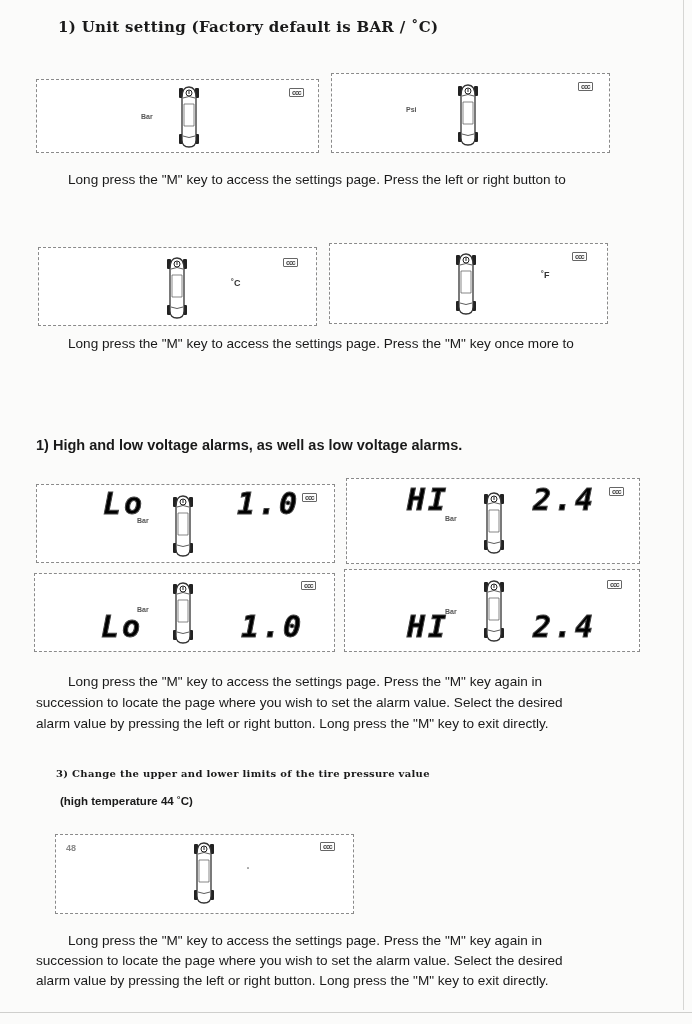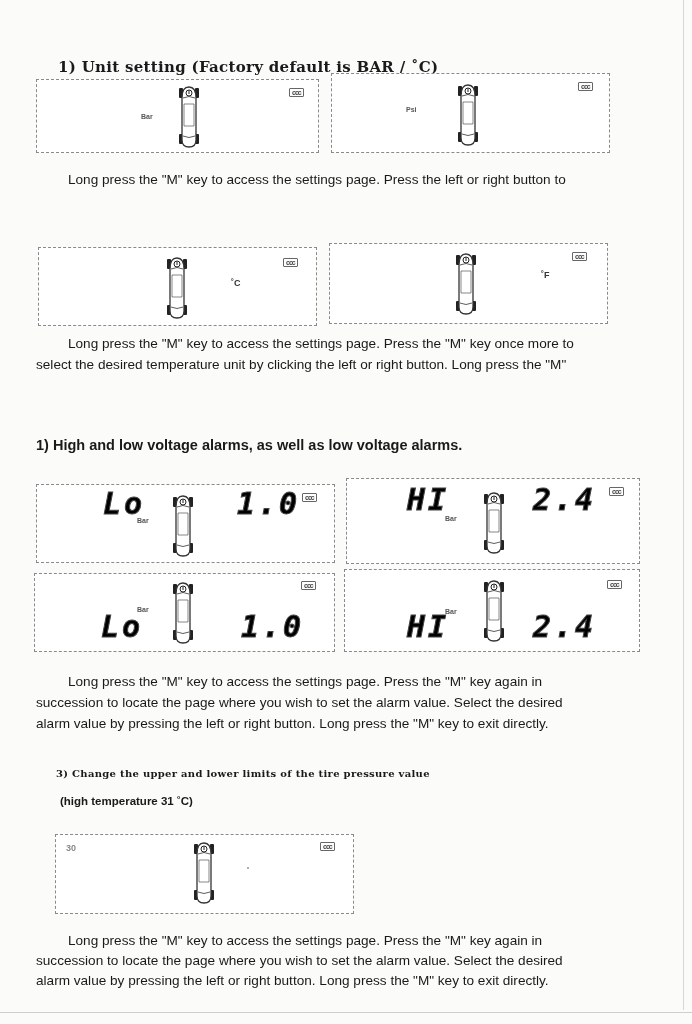--- a/index.html
+++ b/index.html
@@ -38,21 +38,21 @@
       <path d="M5 50 Q11 53 17 50" fill="none" stroke="#333" stroke-width="0.8"></path>
       <circle cx="11" cy="7" r="3" fill="none" stroke="#222" stroke-width="1"></circle>
       <line x1="11" y1="4.5" x2="11" y2="8" stroke="#222" stroke-width="1"></line>
     </symbol>
   </defs>
 </svg>
 
 <div class="page-edge"></div>
 <div class="page-bottom"></div>
 
-<div class="h-serif" style="left:58px;top:18px;margin-top:40px;">1) Unit setting (Factory default is BAR / ˚C)</div>
+<div class="h-serif" style="left:58px;top:18px;">1) Unit setting (Factory default is BAR / ˚C)</div>
 
 <div class="lcd" style="left:36px;top:79px;width:281px;height:72px;">
   <svg class="car" style="left:141px;top:6px;">
       <use href="#car"></use>
     </svg>
   <span class="unit" style="left:104px;top:33px;">Bar</span>
   <span class="bat" style="left:252px;top:8px;">ccc</span>
 </div>
 <div class="lcd" style="left:331px;top:73px;width:277px;height:78px;">
   <svg class="car" style="left:125px;top:10px;">
@@ -76,21 +76,20 @@
 <div class="lcd" style="left:329px;top:243px;width:277px;height:79px;">
   <svg class="car" style="left:125px;top:9px;">
       <use href="#car"></use>
     </svg>
   <span class="temp" style="left:211px;top:26px;">˚F</span>
   <span class="bat" style="left:242px;top:8px;">ccc</span>
 </div>
 
 <div class="para" style="left:36px;top:333px;">
   <p class="indent">Long press the "M" key to access the settings page. Press the "M" key once more to</p>
-  <p>select the desired temperature unit by clicking the left or right button. Long press the "M"</p>
 </div>
 
 <div class="h-sans" style="left:36px;top:437px;">1) High and low voltage alarms, as well as low voltage alarms.</div>
 
 <div class="lcd" style="left:36px;top:484px;width:297px;height:77px;">
   <span class="seg" style="left:66px;top:4px;">Lo</span>
   <span class="unit" style="left:100px;top:32px;">Bar</span>
   <svg class="car" style="left:135px;top:10px;">
       <use href="#car"></use>
     </svg>
@@ -125,24 +124,24 @@
   <span class="bat" style="left:262px;top:10px;">ccc</span>
 </div>
 
 <div class="para" style="left:36px;top:671px;">
   <p class="indent">Long press the "M" key to access the settings page. Press the "M" key again in</p>
   <p>succession to locate the page where you wish to set the alarm value. Select the desired</p>
   <p>alarm value by pressing the left or right button. Long press the "M" key to exit directly.</p>
 </div>
 
 <div class="h-serif" style="left:56px;top:768px;font-size:10px;">3) Change the upper and lower limits of the tire pressure value</div>
-<div class="sub" style="left:60px;top:795px;">(high temperature 31 ˚C)</div>
+<div class="sub" style="left:60px;top:795px;">(high temperature 44 ˚C)</div>
 
 <div class="lcd" style="left:55px;top:834px;width:297px;height:78px;">
-  <span class="temp" style="left:10px;top:8px;color:#888;">30</span>
+  <span class="temp" style="left:10px;top:8px;color:#888;">48</span>
   <svg class="car" style="left:137px;top:7px;">
       <use href="#car"></use>
     </svg>
   <span class="temp" style="left:191px;top:32px;font-size:7px;">˚</span>
   <span class="bat" style="left:264px;top:7px;">ccc</span>
 </div>
 
 <div class="para" style="left:36px;top:931px;line-height:20px;">
   <p class="indent">Long press the "M" key to access the settings page. Press the "M" key again in</p>
   <p>succession to locate the page where you wish to set the alarm value. Select the desired</p>

